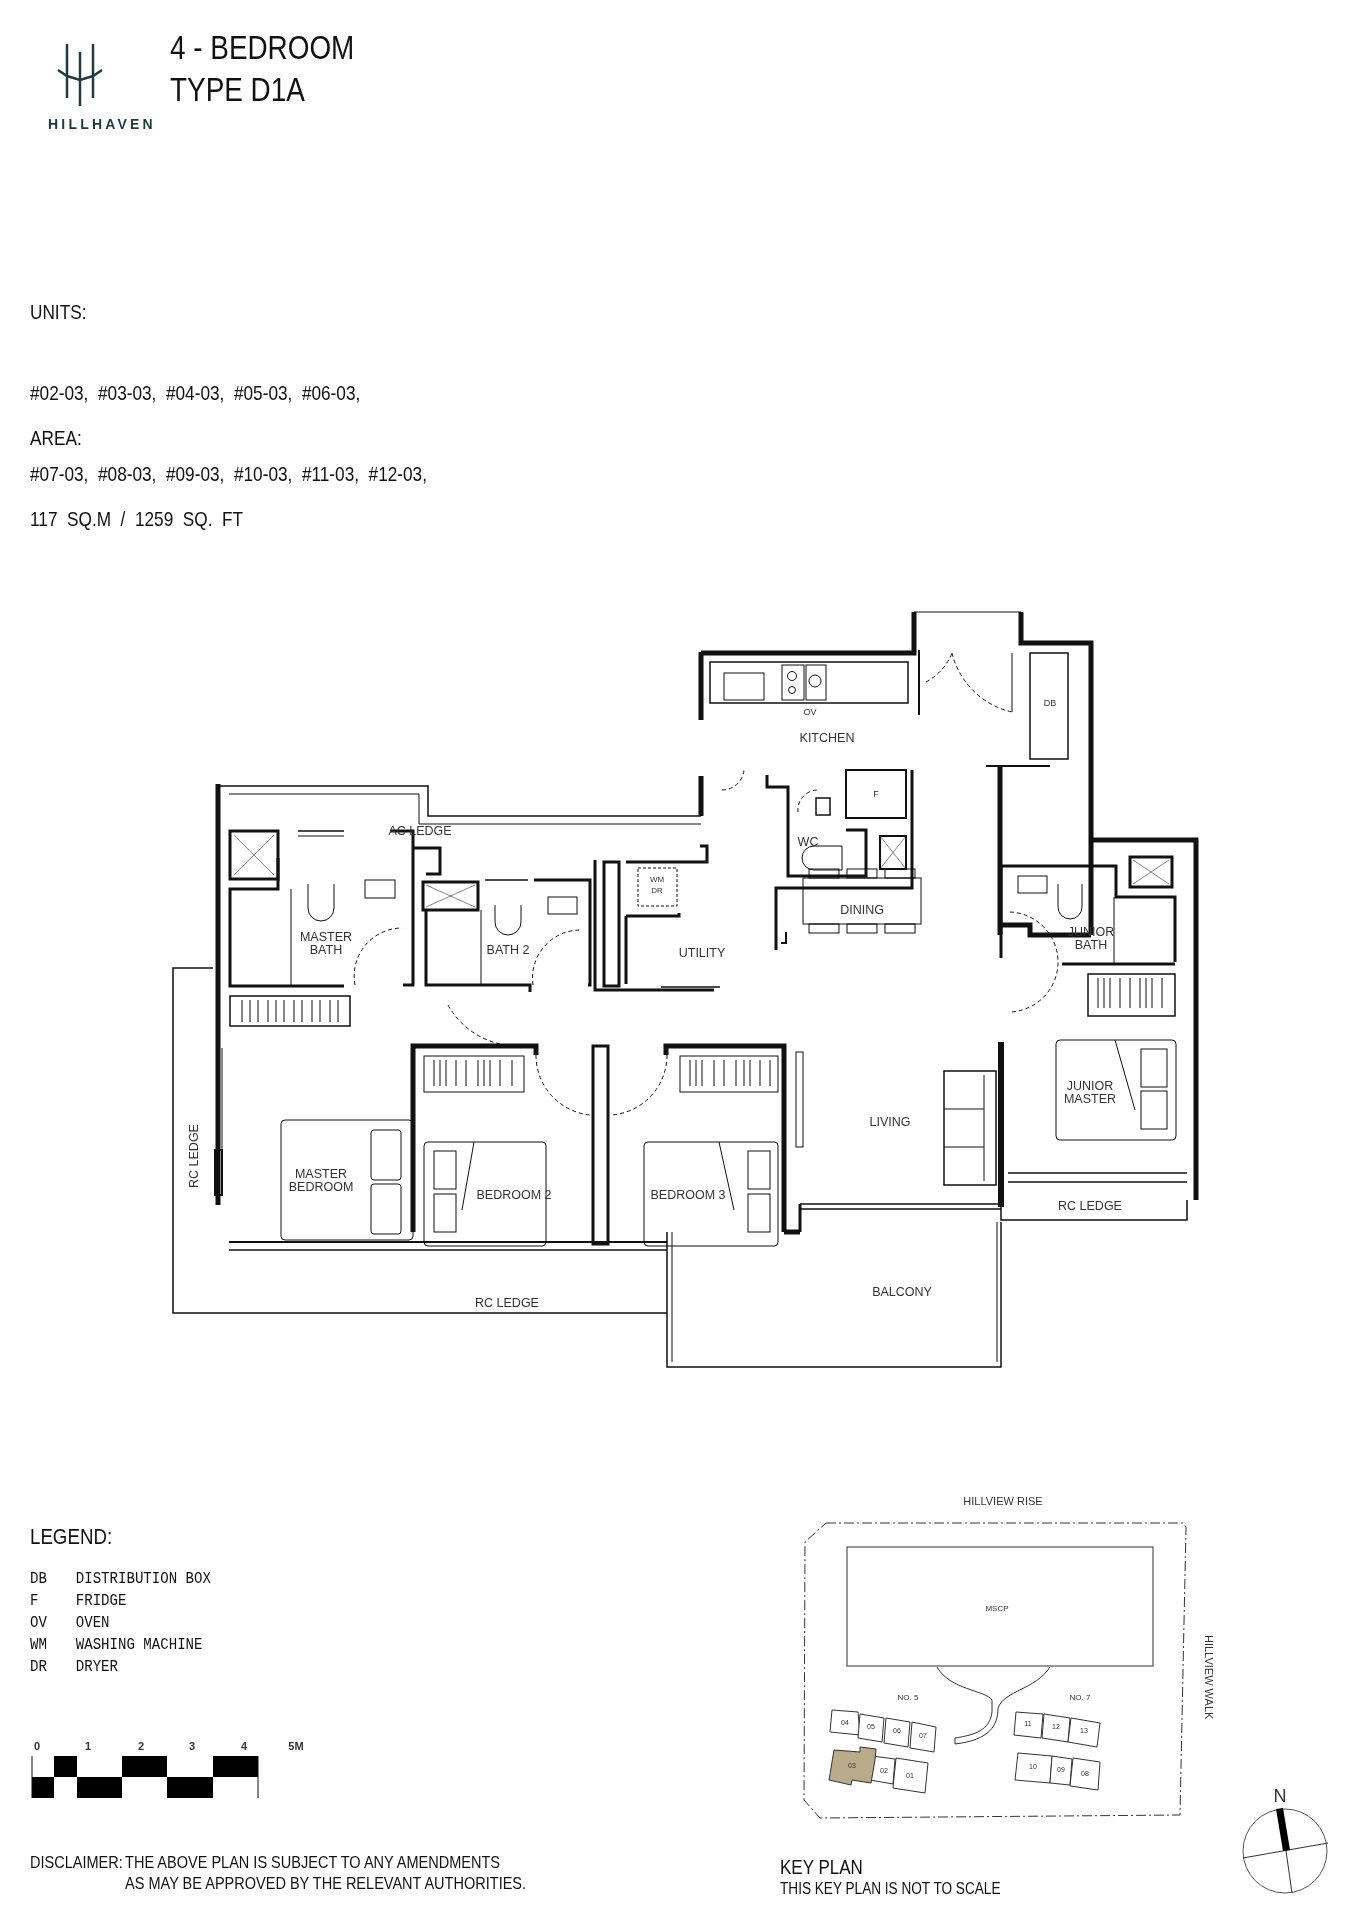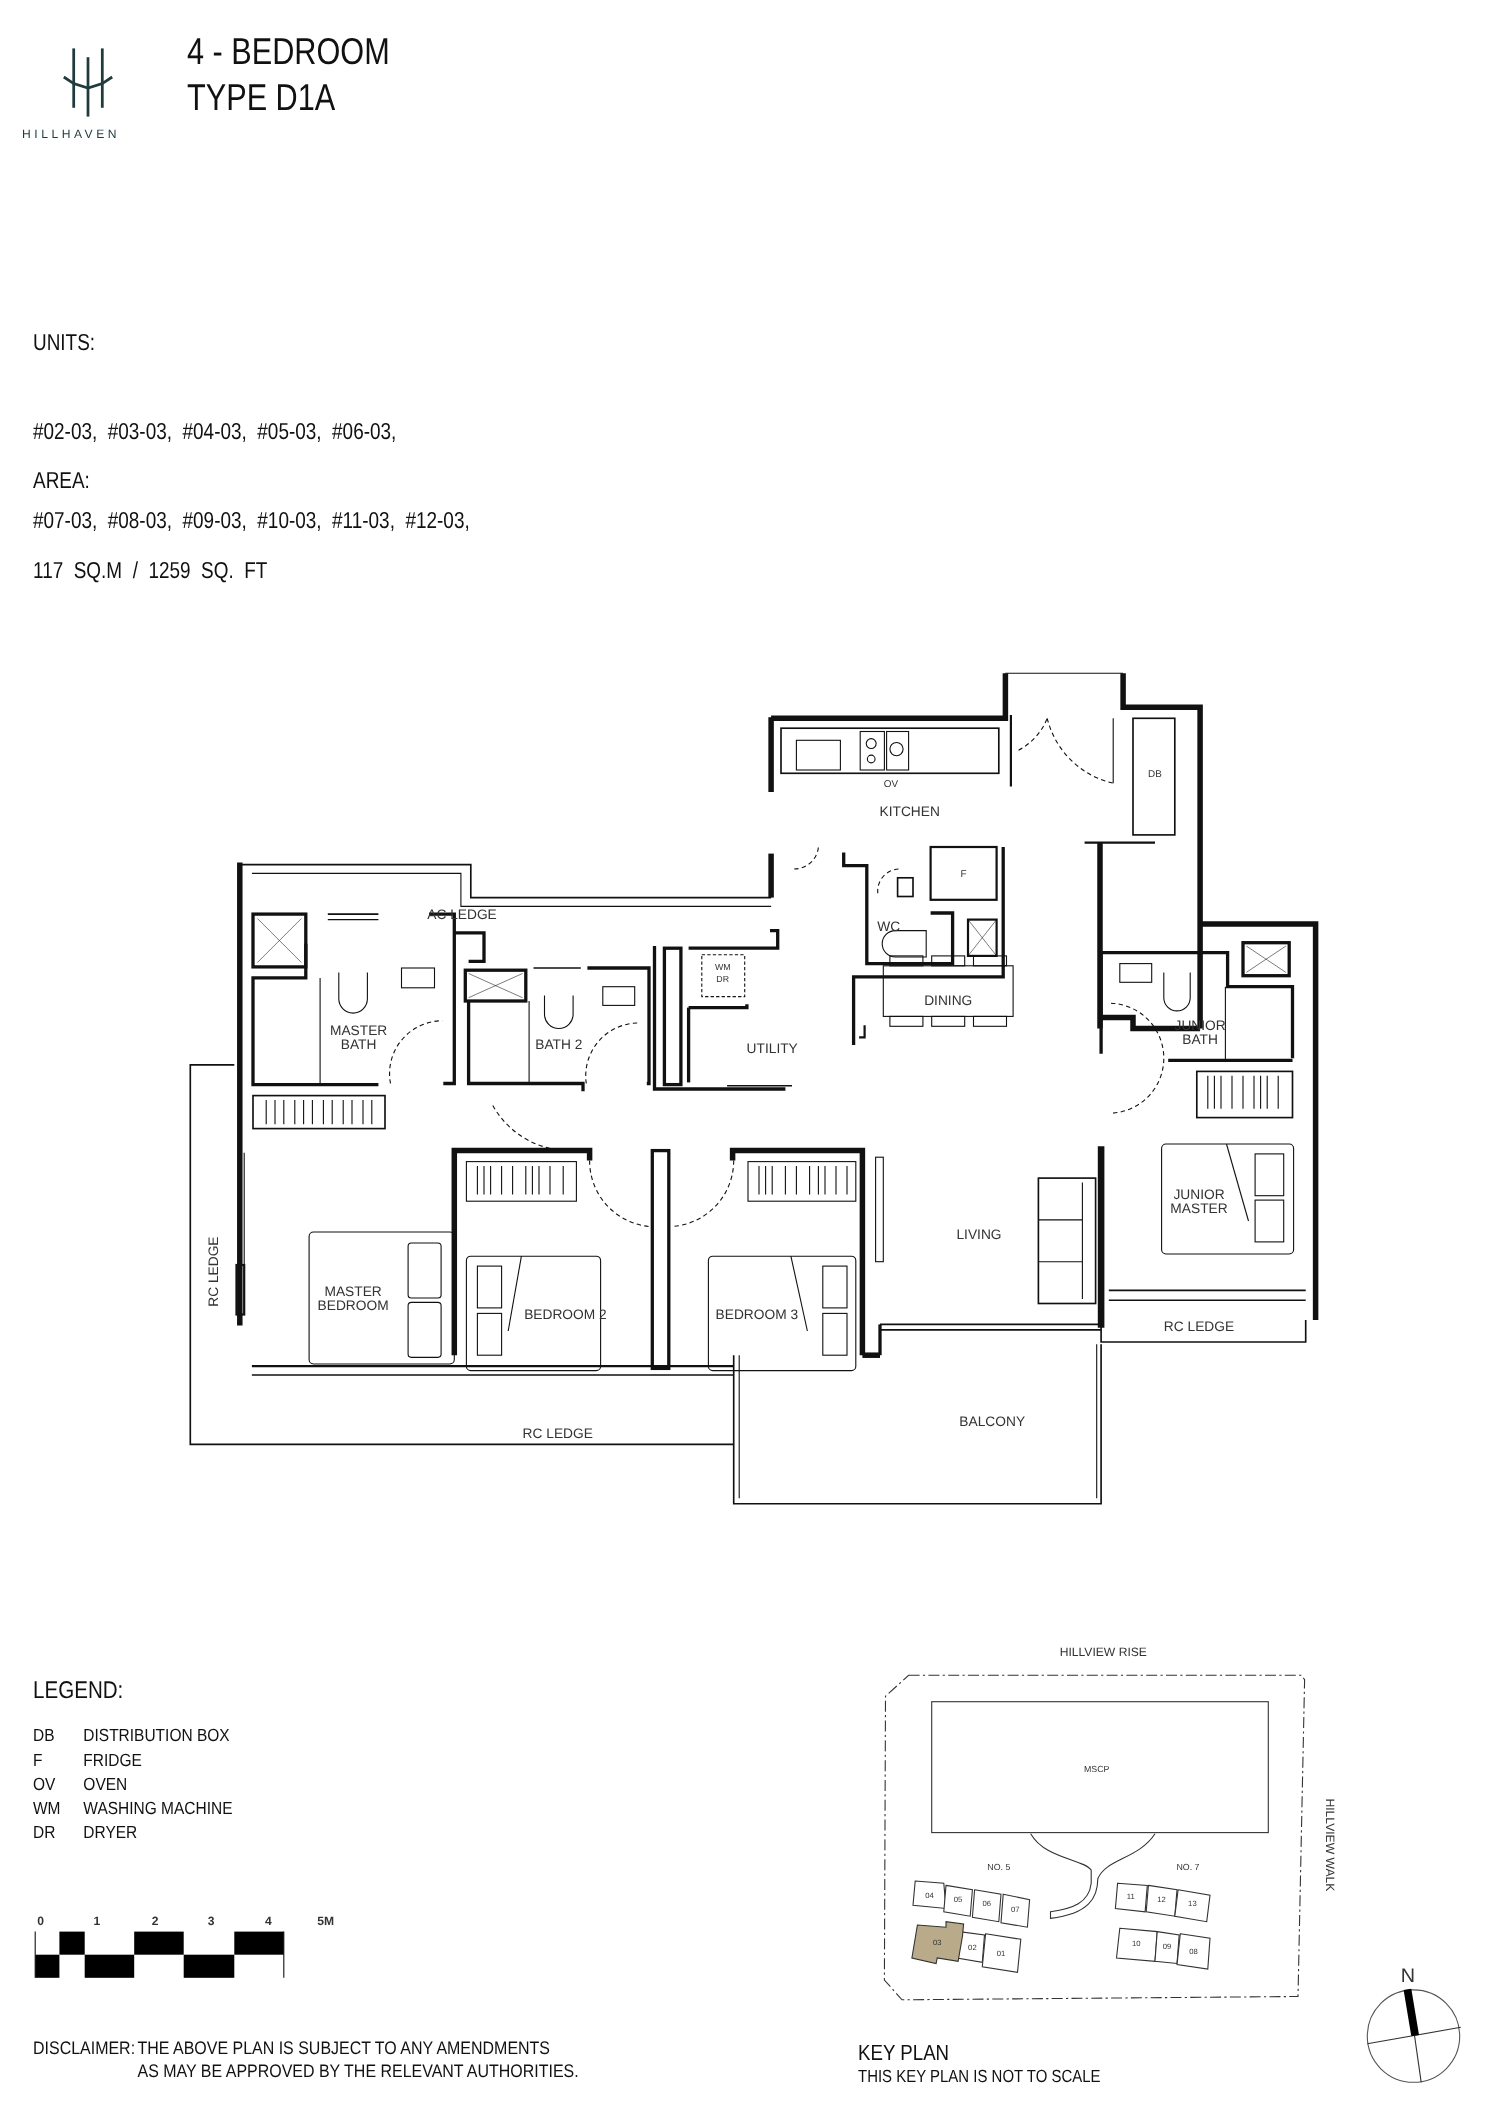--- a/index.html
+++ b/index.html
@@ -1,19 +1,19 @@
 <!DOCTYPE html>
 <html><head>
 <meta charset="utf-8">
 <style>
   html, body { margin: 0; padding: 0; background: #ffffff; }
   body { width: 1362px; height: 1928px; position: relative; overflow: hidden; font-family: "Liberation Sans", sans-serif; color: #111; }
   .abs { position: absolute; }
   .logo { left: 30px; top: 30px; width: 110px; height: 100px; }
-  .logo-word { left: 20px; top: 116px; font-size: 11px; letter-spacing: 3.2px; color: #1f3b3e; font-weight: normal; }
+  .logo-word { left: 48px; top: 116px; font-size: 14px; letter-spacing: 3.2px; color: #1f3b3e; font-weight: bold; }
   .title { left: 170px; top: 26px; font-size: 34px; line-height: 42px; font-family: "Liberation Sans Narrow", "Liberation Sans", sans-serif; transform: scaleX(0.82); transform-origin: left top; }
   .spec { font-family: "Liberation Sans", sans-serif; font-size: 21px; line-height: 27px; transform: scaleX(0.82); transform-origin: left top; white-space: pre; }
   .plan { left: 0; top: 0; width: 1362px; height: 1928px; }
   .plan text { font-family: "Liberation Sans", sans-serif; fill: #333; }
   .legend-title { left: 30px; top: 1524px; font-size: 22px; transform: scaleX(0.85); transform-origin: left top; }
   .legend-row { font-size: 16px; line-height: 22px; transform: scaleX(0.88); transform-origin: left top; white-space: nowrap; }
   .legend-abbr { display: inline-block; width: 52px; }
   .disclaimer { left: 30px; top: 1852px; font-size: 16.5px; line-height: 21px; transform: scaleX(0.88); transform-origin: left top; white-space: nowrap; }
   .disc-label { display: inline-block; width: 108px; }
   .keyplan-title { left: 780px; top: 1856px; font-size: 20px; transform: scaleX(0.85); transform-origin: left top; }
@@ -319,21 +319,21 @@
   <g>
     <circle cx="1285" cy="1851" r="42" fill="none" stroke="#555" stroke-width="1"></circle>
     <line x1="1243" y1="1858" x2="1328" y2="1843" stroke="#333" stroke-width="1"></line>
     <line x1="1280" y1="1809" x2="1292" y2="1893" stroke="#333" stroke-width="1"></line>
     <polygon points="1276,1809 1283,1808 1290,1850 1283,1851" fill="#000"></polygon>
     <text x="1280" y="1802" font-size="18" text-anchor="middle" fill="#111">N</text>
   </g>
 </svg>
 
 <div class="abs legend-title">LEGEND:</div>
-<div class="abs" style="left:30px; top:1568px;">
+<div class="abs" style="left:30px; top:1568px;font-family:Liberation Mono, monospace;">
   <div class="legend-row"><span class="legend-abbr">DB</span><span>DISTRIBUTION  BOX</span></div>
   <div class="legend-row"><span class="legend-abbr">F</span><span>FRIDGE</span></div>
   <div class="legend-row"><span class="legend-abbr">OV</span><span>OVEN</span></div>
   <div class="legend-row"><span class="legend-abbr">WM</span><span>WASHING  MACHINE</span></div>
   <div class="legend-row"><span class="legend-abbr">DR</span><span>DRYER</span></div>
 </div>
 
 <div class="abs disclaimer">
   <div><span class="disc-label">DISCLAIMER:</span><span>THE  ABOVE  PLAN  IS  SUBJECT  TO  ANY  AMENDMENTS</span></div>
   <div><span class="disc-label"></span><span>AS  MAY  BE  APPROVED  BY  THE  RELEVANT  AUTHORITIES.</span></div>

